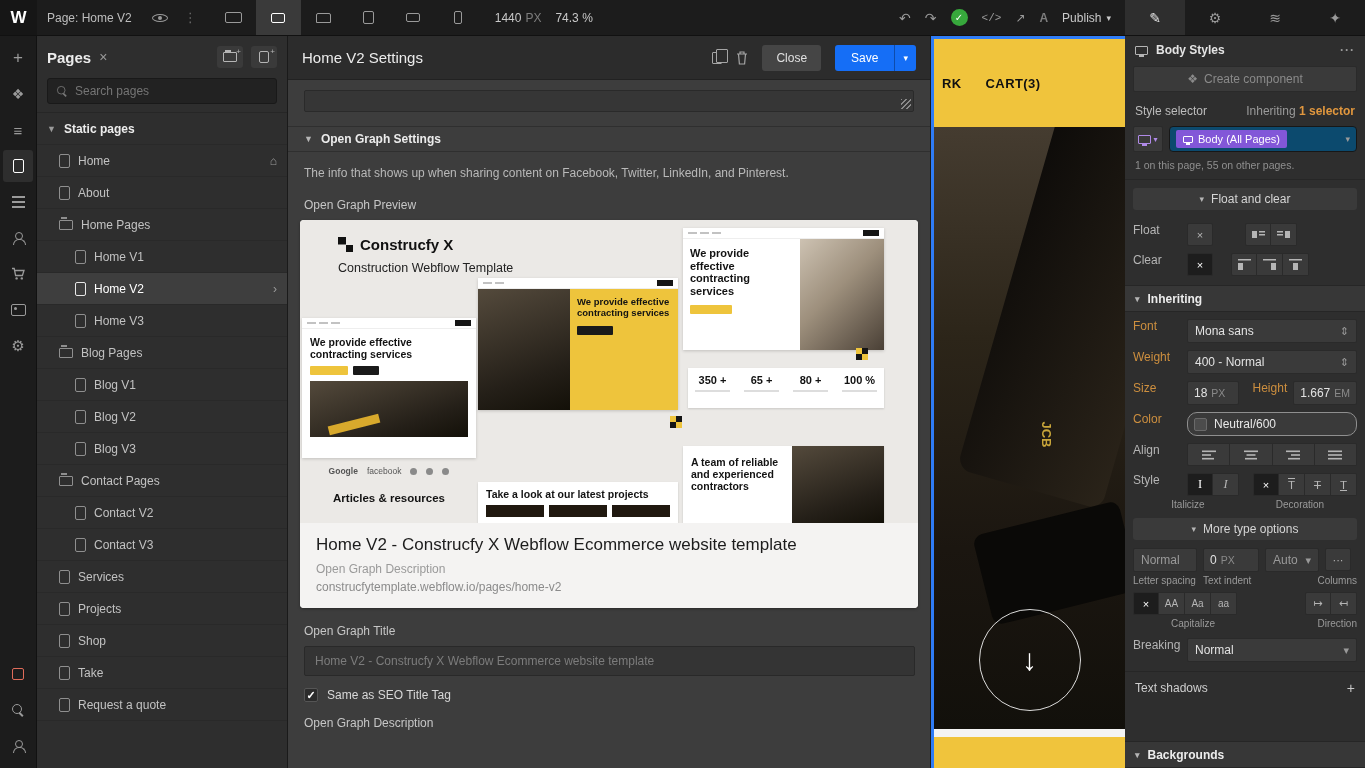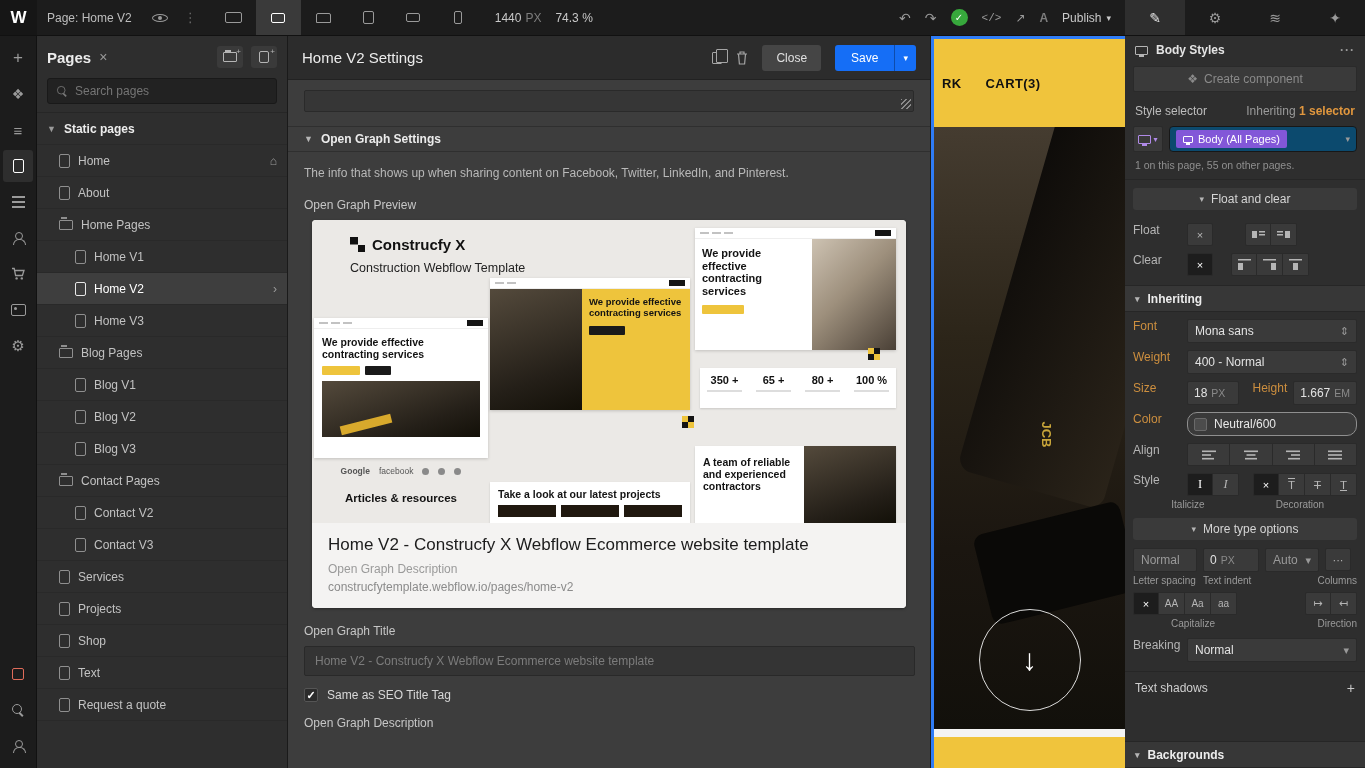--- a/index.html
+++ b/index.html
@@ -85,21 +85,21 @@
 .savewrap{display:flex;border-radius:3px;overflow:hidden}
 .btn.save{background:#156ef6;color:#fff;padding:6px 16px;border-radius:0}
 .btn.savecar{background:#156ef6;color:#fff;padding:6px 8px;border-left:1px solid rgba(0,0,0,.3);border-radius:0;font-size:9px}
 .set-body{flex:1;overflow:hidden;padding-bottom:10px}
 .ta-remnant{margin:10px 16px 0;height:22px;background:#363636;border:1px solid #2a2a2a;border-radius:2px;position:relative}
 .grip{position:absolute;right:2px;bottom:2px;width:10px;height:10px;background:repeating-linear-gradient(135deg,#8a8a8a 0 1px,transparent 1px 3.5px)}
 .og-sect{margin-top:14px;border-top:1px solid #2f2f2f;border-bottom:1px solid #2f2f2f;height:26px;display:flex;align-items:center;gap:8px;padding:0 16px;color:#ececec;font-weight:bold}
 .og-sect .car{font-size:9px;color:#b5b5b5}
 .og-info{margin:14px 16px 0;color:#b9b9b9}
 .flabel{margin:18px 16px 8px;color:#c6c6c6}
-.og-card{margin:2px 24px 0;background:#f2f1ef;border-radius:4px;overflow:hidden;box-shadow:0 1px 3px rgba(0,0,0,.35)}
+.og-card{margin:2px 12px 0;background:#f2f1ef;border-radius:4px;overflow:hidden;box-shadow:0 1px 3px rgba(0,0,0,.35)}
 .og-img{position:relative;height:303px;background:#ebe9e6;overflow:hidden;color:#111}
 .m-logo{position:absolute;left:38px;top:16px}
 .m-logo .row1{display:flex;align-items:center;gap:7px;font-weight:bold;font-size:15px;color:#111}
 .checker{width:15px;height:15px;display:inline-block;background:linear-gradient(90deg,#111 50%,transparent 50%),linear-gradient(90deg,transparent 50%,#111 50%);background-size:100% 50%;background-position:0 0,0 100%;background-repeat:no-repeat}
 .m-sub{margin-top:8px;font-size:12.5px;color:#222}
 .mcard{position:absolute;background:#fff;box-shadow:0 1px 3px rgba(0,0,0,.18)}
 .mnav{height:11px;background:#fff;border-bottom:1px solid #eee;display:flex;align-items:center;gap:3px;padding:0 5px}
 .mnav i{width:9px;height:1.6px;background:#c2c2c2}
 .mnav .blk{margin-left:auto;width:16px;height:6px;background:#151515}
 .mhead{font-weight:bold;color:#131313;line-height:1.15}
@@ -420,21 +420,21 @@
       <div class="r">
           <span class="ic">
             <span class="filei"></span>
           </span>
           <span class="lbl">Shop</span>
         </div>
       <div class="r">
           <span class="ic">
             <span class="filei"></span>
           </span>
-          <span class="lbl">Text</span>
+          <span class="lbl">Take</span>
         </div>
       <div class="r">
           <span class="ic">
             <span class="filei"></span>
           </span>
           <span class="lbl">Request a quote</span>
         </div>
     </div>
   </div>
 

